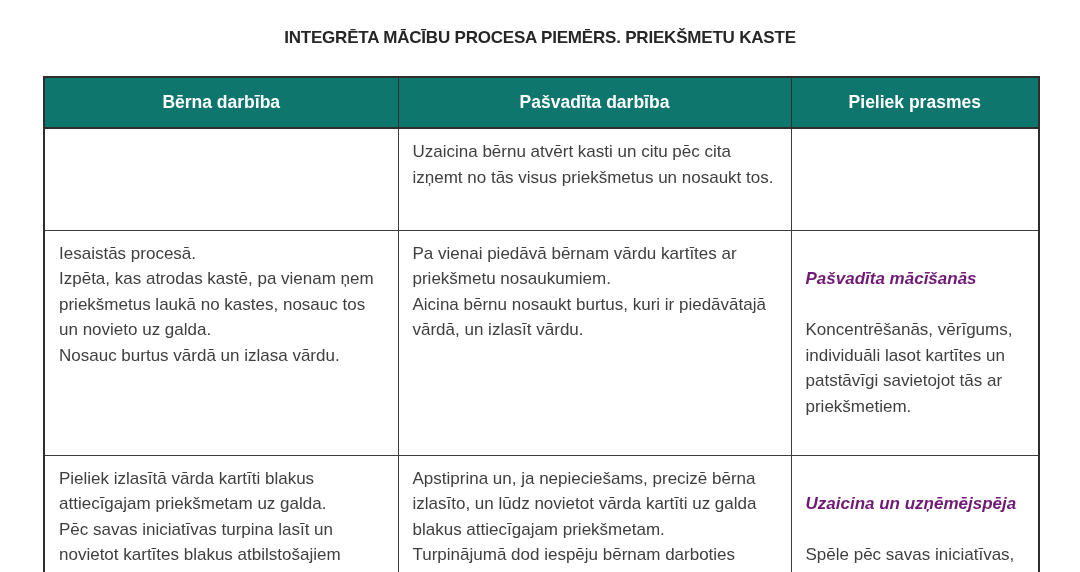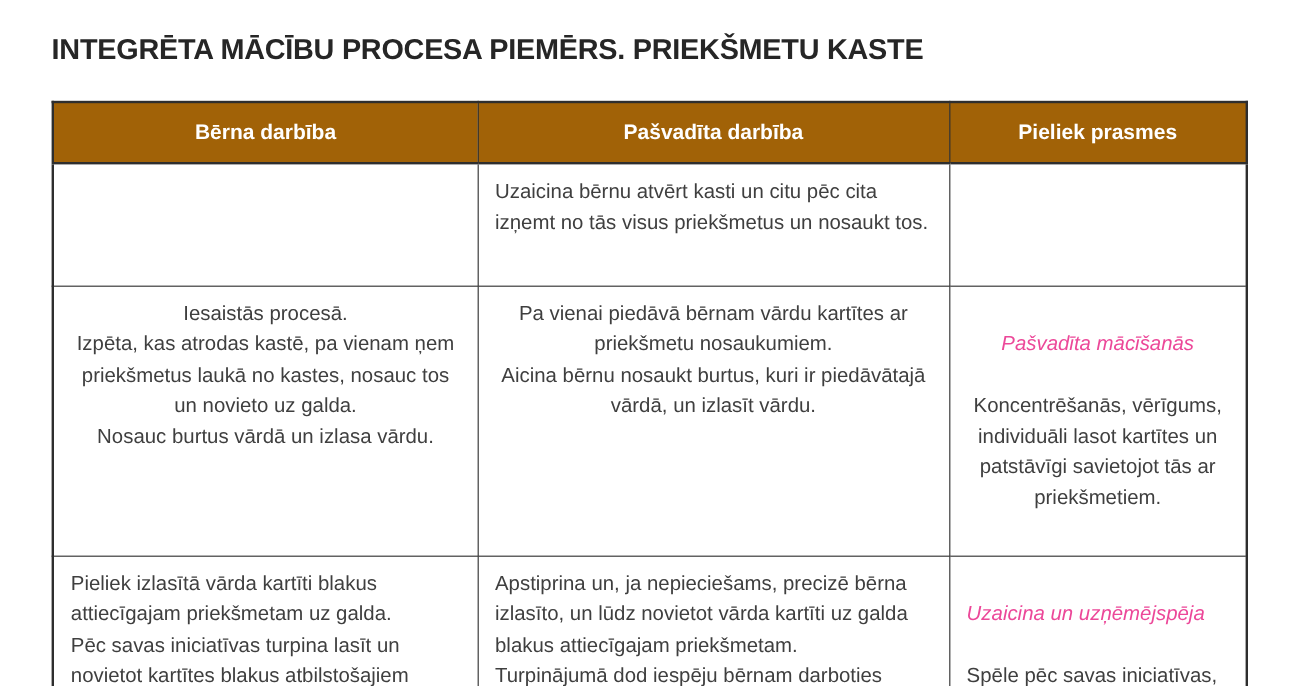--- a/index.html
+++ b/index.html
@@ -7,63 +7,64 @@
     width: 1080px; height: 572px;
     background: #ffffff;
     font-family: "Liberation Sans", sans-serif;
   }
   .page {
     width: 1080px; height: 572px;
     padding: 28px 43px 0 43px;
     position: relative;
   }
   .title {
-    font-size: 24px;
+    font-size: 17px;
     font-weight: 700;
     letter-spacing: -0.2px;
     color: #262626;
     margin-bottom: 28px;
     white-space: nowrap;
+    text-align: center;
   }
   table.grid {
     width: 995px;
     border-collapse: collapse;
     table-layout: fixed;
     border: 2px solid #2e2e2e;
   }
   col.c1 { width: 354px; }
   col.c2 { width: 393px; }
   col.c3 { width: 248px; }
   th {
-    background: #a16207;
+    background: #0f766e;
     color: #ffffff;
     font-size: 17.5px;
     font-weight: 700;
     height: 51px;
     text-align: center;
     vertical-align: middle;
     border: 1.5px solid #2e2e2e;
     border-bottom: 2px solid #2e2e2e;
   }
   td {
     border: 1px solid #3c3c3c;
     vertical-align: top;
     padding: 10px 14px 10px 14px;
     font-size: 17px;
     line-height: 1.5;
     color: #3f3f3f;
     white-space: pre-line;
   }
   tr.row-1 { height: 102px; padding-left: 12px; }
-  tr.row-2 { height: 153px; text-align: center; }
+  tr.row-2 { height: 153px; }
   tr.row-3 { height: 149px; }
   .lead-in {
-    font-weight: 400;
+    font-weight: 700;
     font-style: italic;
-    color: #ec4899;
+    color: #701a75;
   }
 </style>
 </head>
 <body>
 
 <div class="page">
 
   <h1 class="title">INTEGRĒTA MĀCĪBU PROCESA PIEMĒRS. PRIEKŠMETU KASTE</h1>
 
   <table class="grid">

